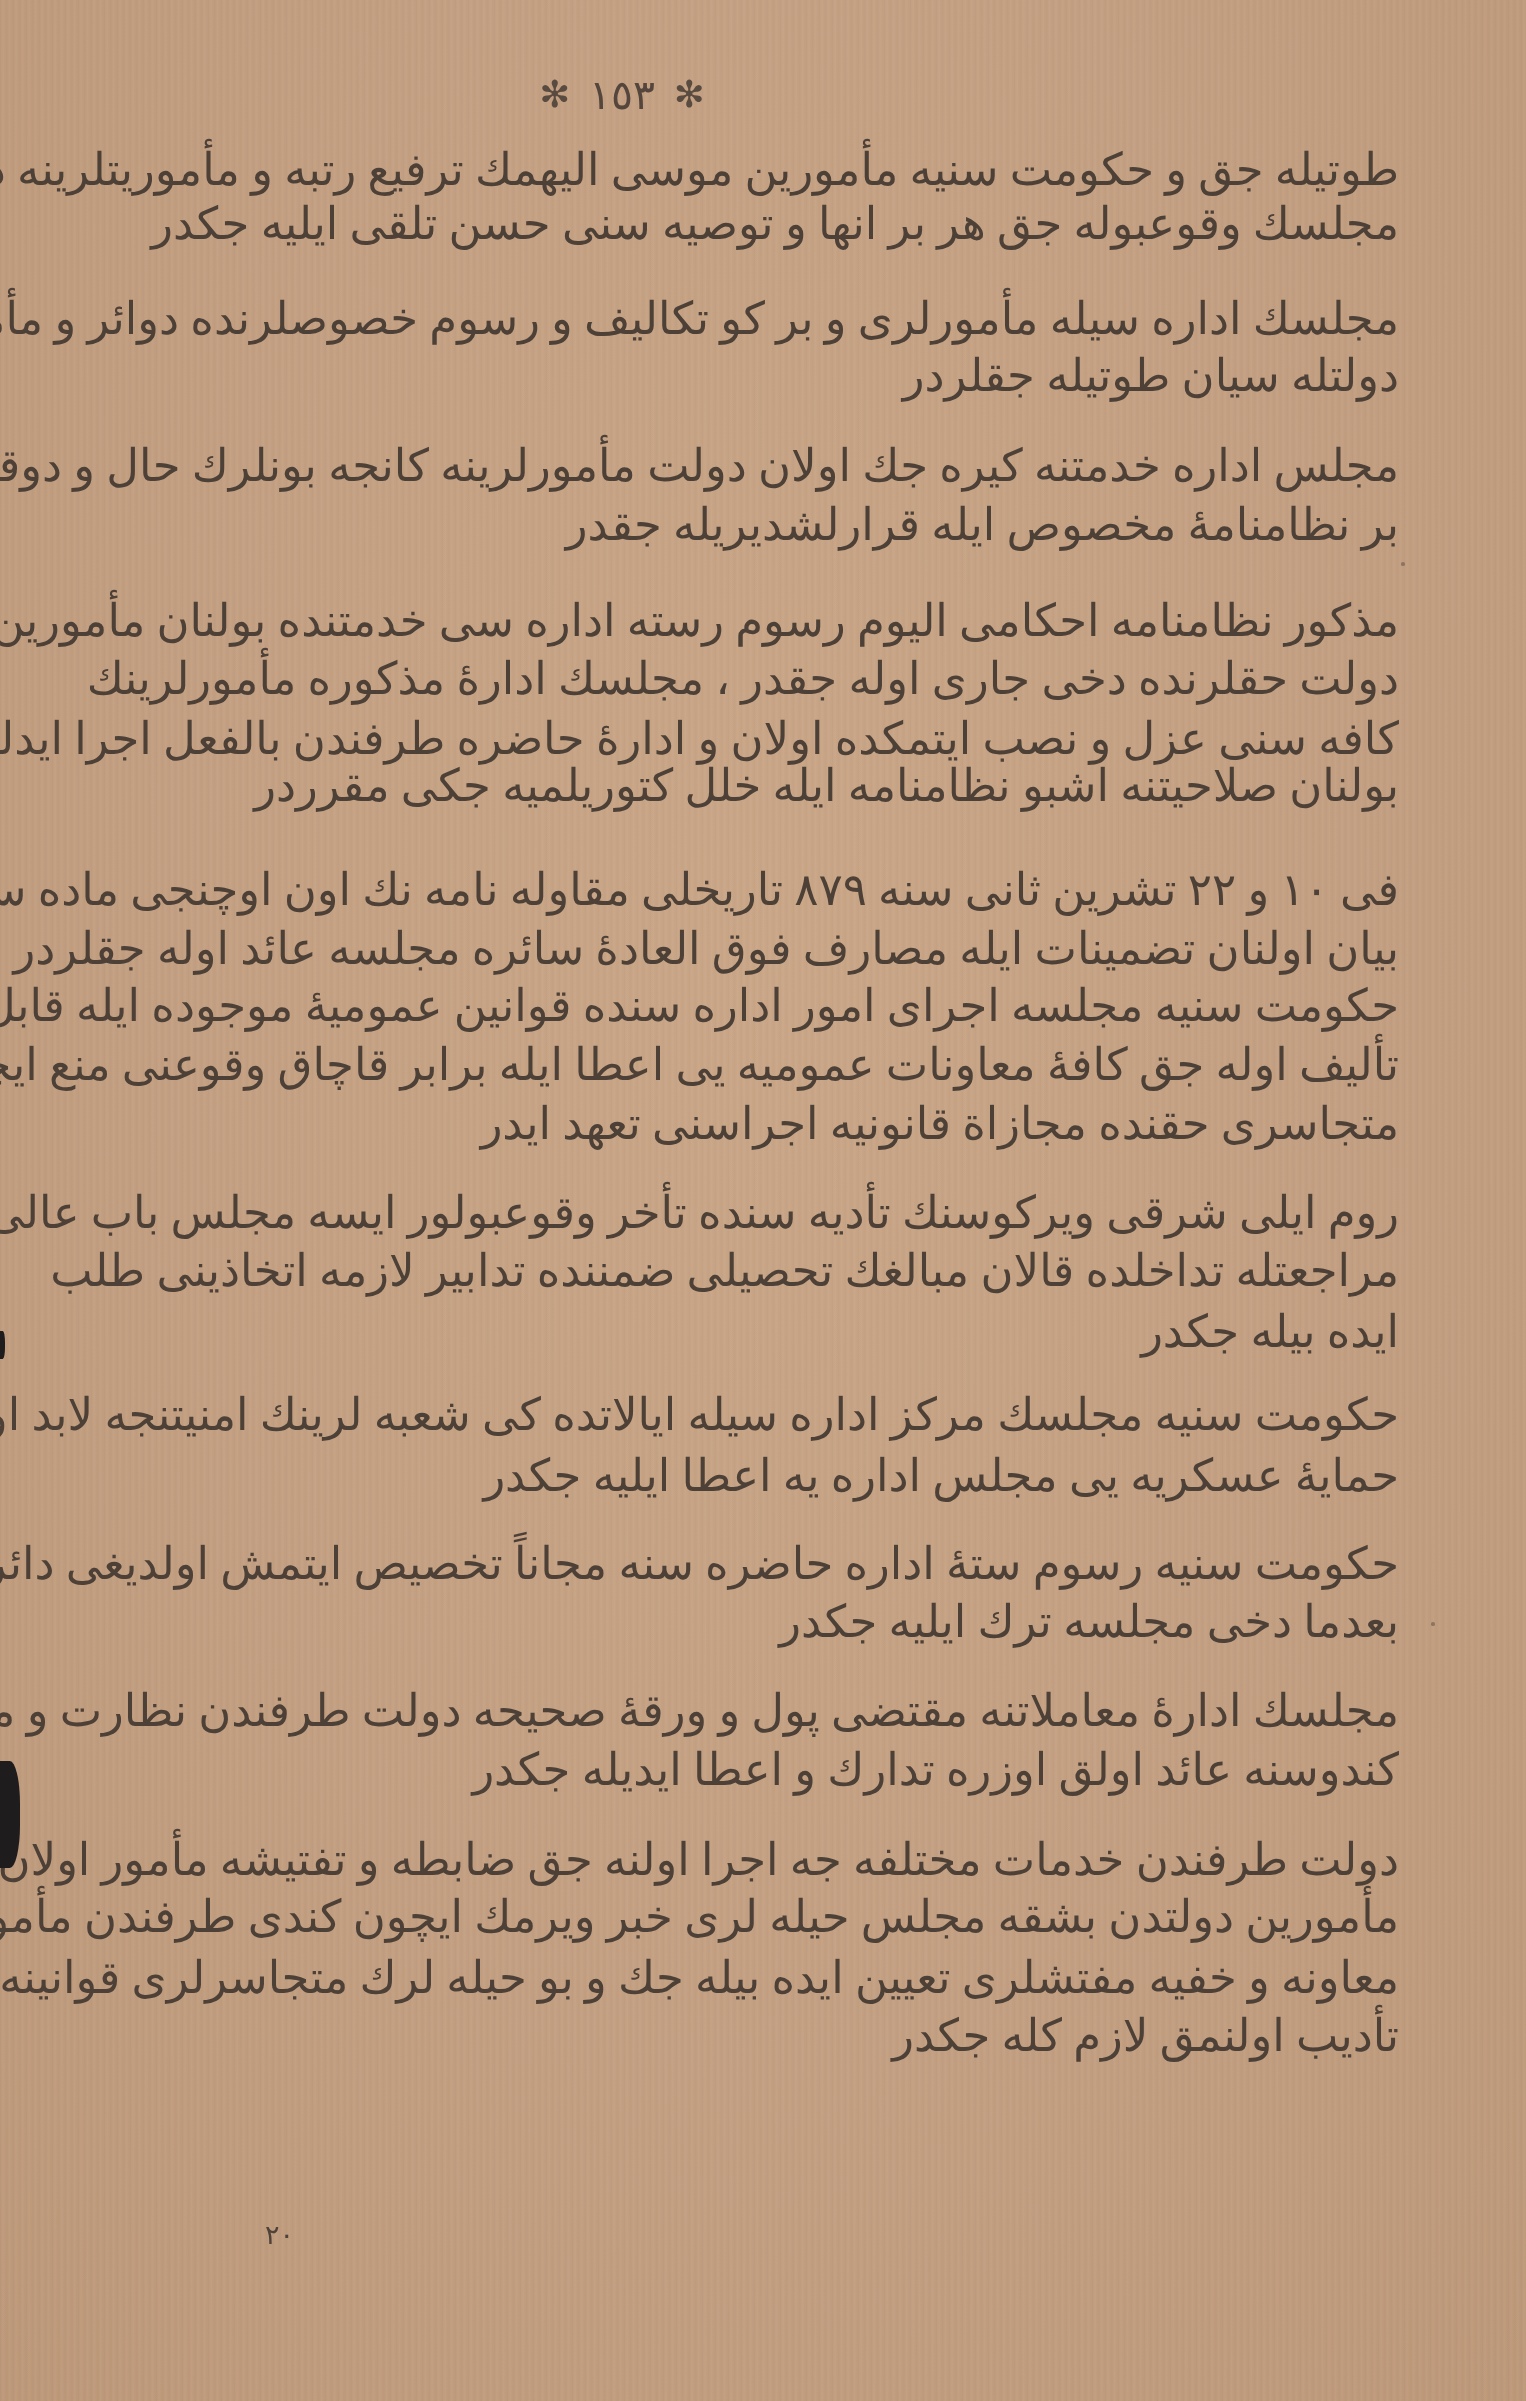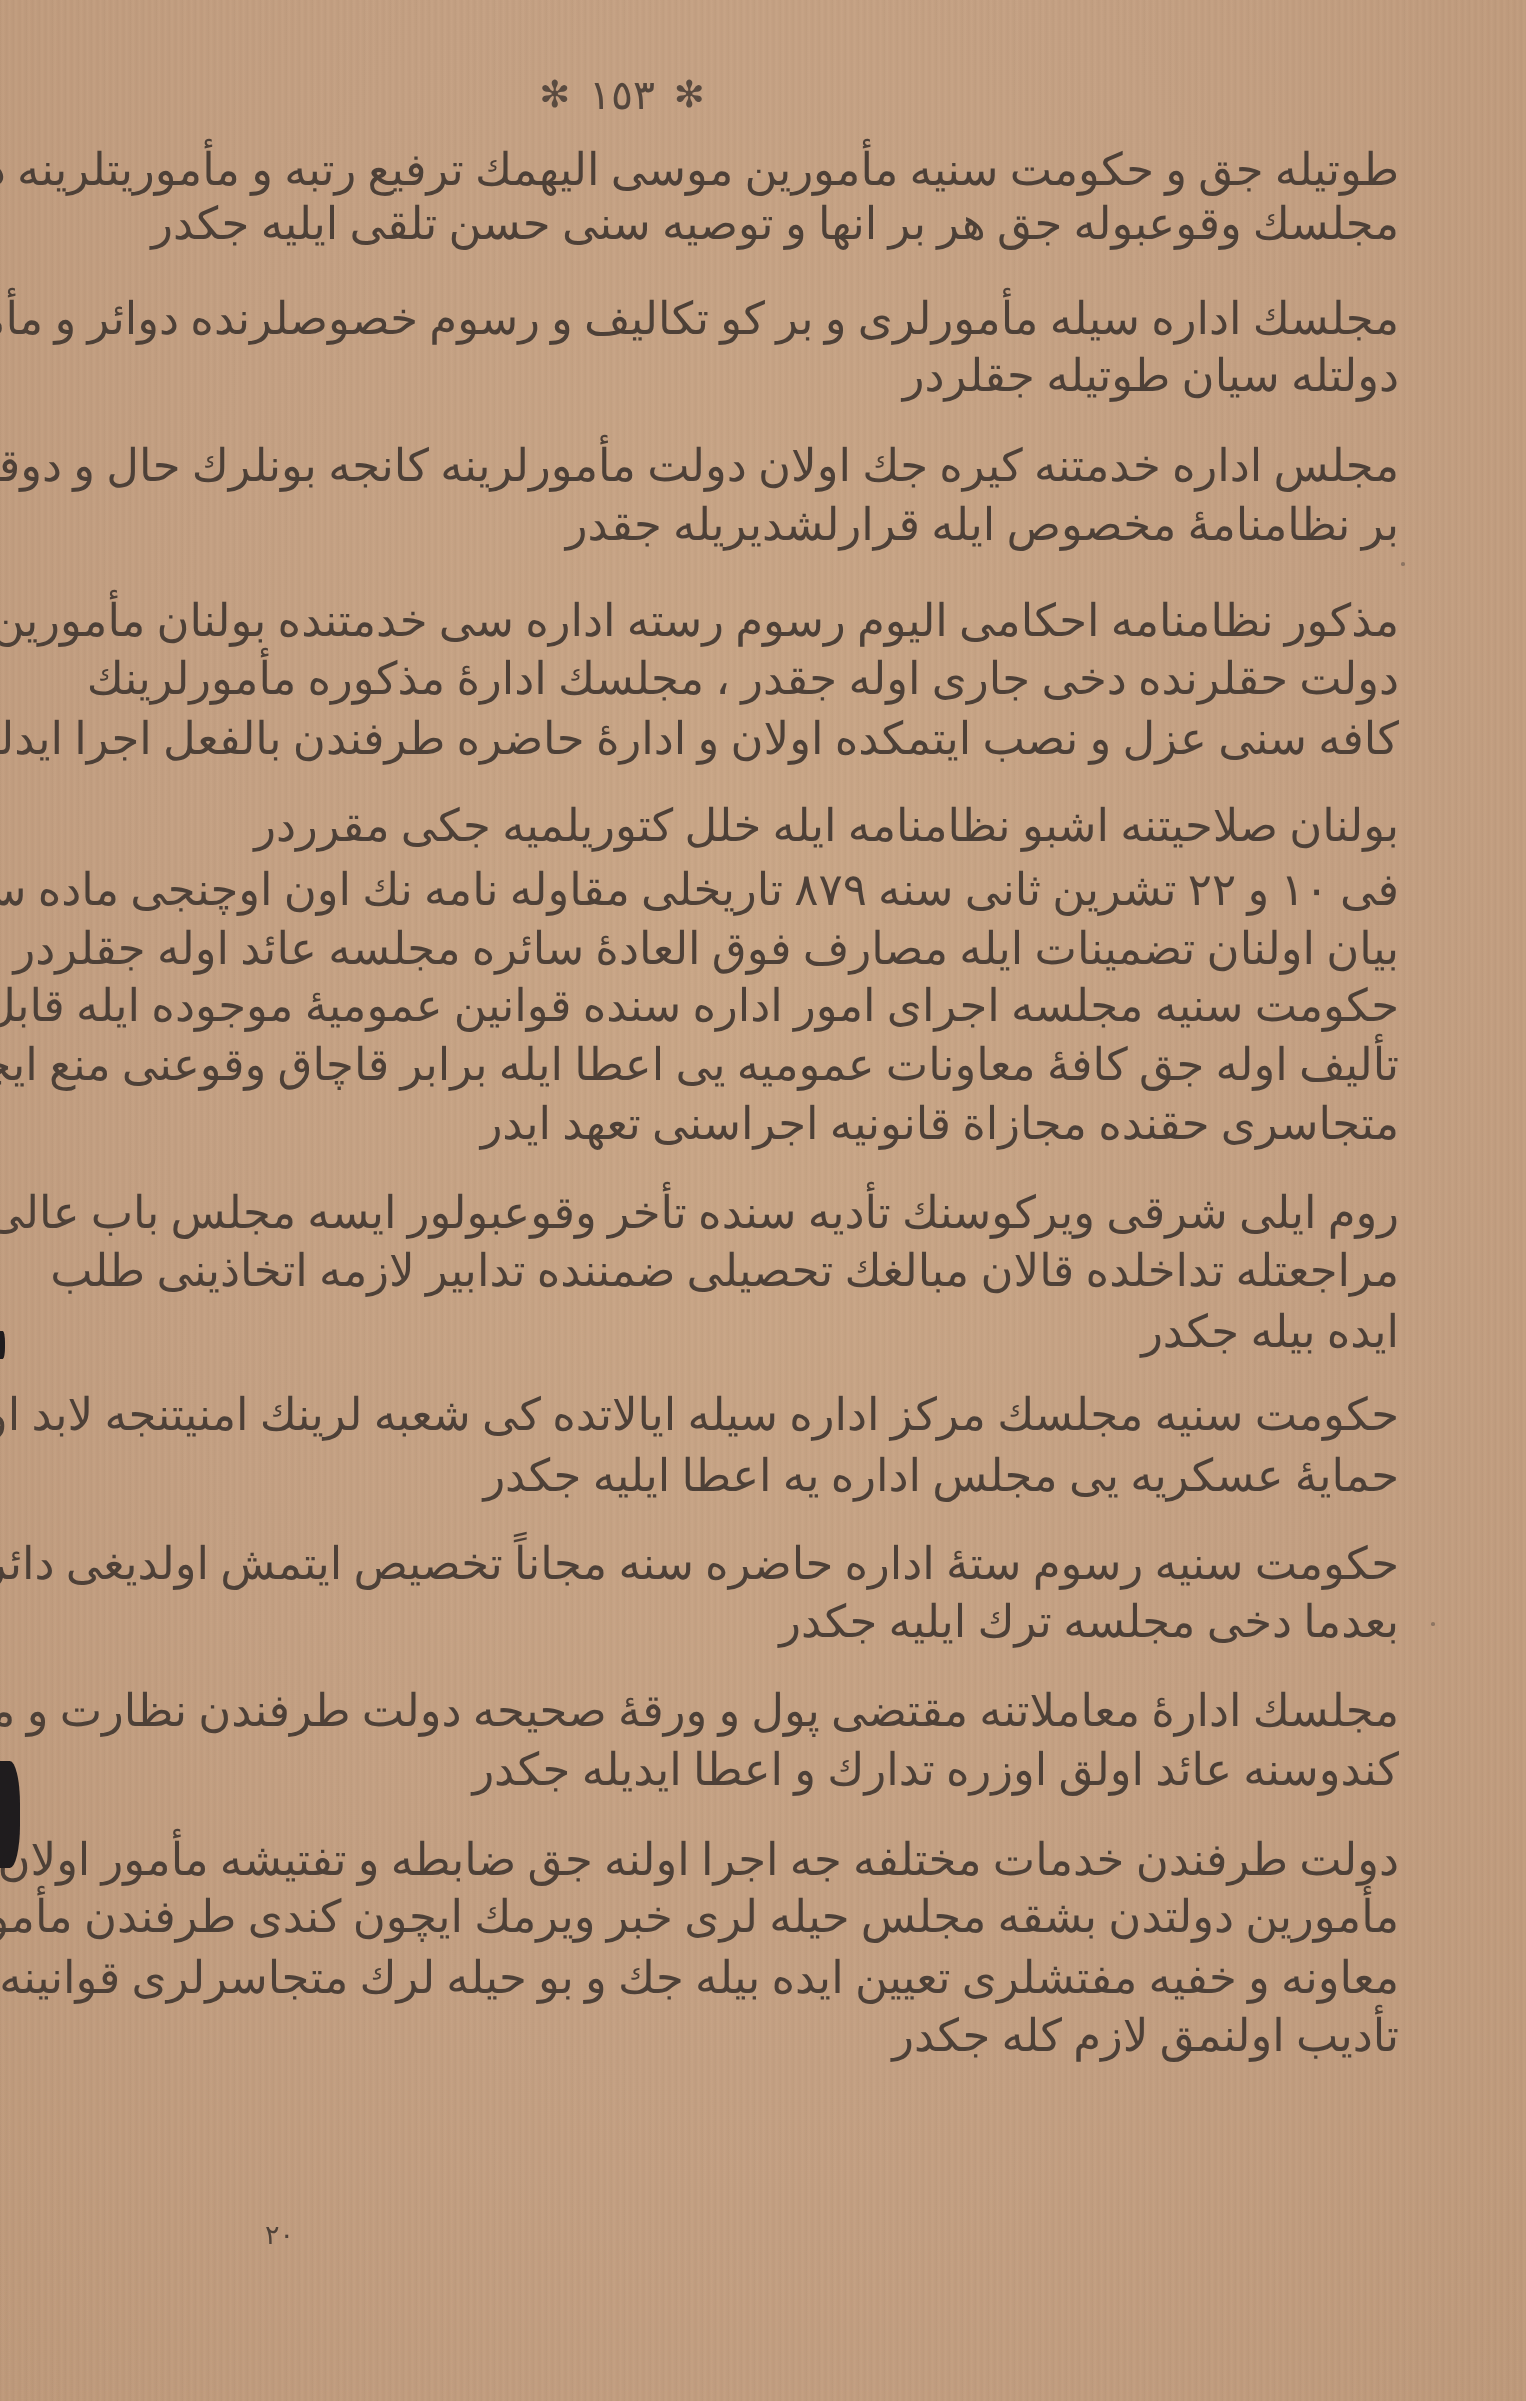--- a/index.html
+++ b/index.html
@@ -116,21 +116,21 @@
   <div class="text-block" id="text-block">
       <div class="line full" style="top: 0px;">طوتیله جق و حکومت سنیه مأمورین موسی الیهمك ترفیع رتبه و مأموریتلرینه دائر</div>
       <div class="line short" style="top: 54px;">مجلسك وقوعبوله جق هر بر انها و توصیه سنی حسن تلقی ایلیه جکدر</div>
       <div class="line full" style="top: 149px;">مجلسك اداره سیله مأمورلری و بر کو تکالیف و رسوم خصوصلرنده دوائر و مأمورین</div>
       <div class="line short" style="top: 206px;">دولتله سیان طوتیله جقلردر</div>
       <div class="line full" style="top: 296px;">مجلس اداره خدمتنه کیره جك اولان دولت مأمورلرینه کانجه بونلرك حال و دوقعلری</div>
       <div class="line short" style="top: 355px;">بر نظامنامهٔ مخصوص ایله قرارلشدیریله جقدر</div>
       <div class="line full" style="top: 451px;">مذکور نظامنامه احکامی الیوم رسوم رسته اداره سی خدمتنده بولنان مأمورین</div>
       <div class="line full" style="top: 509px;">دولت حقلرنده دخی جاری اوله جقدر ، مجلسك ادارهٔ مذکوره مأمورلرینك</div>
       <div class="line full" style="top: 569px;">کافه سنی عزل و نصب ایتمکده اولان و ادارهٔ حاضره طرفندن بالفعل اجرا ایدلمکده</div>
-      <div class="line short" style="top: 656px; margin-left: 36px;">بولنان صلاحیتنه اشبو نظامنامه ایله خلل کتوریلمیه جکی مقرردر</div>
+      <div class="line short" style="top: 616px; margin-left: 36px;">بولنان صلاحیتنه اشبو نظامنامه ایله خلل کتوریلمیه جکی مقرردر</div>
       <div class="line full" style="top: 720px;">فی ١٠ و ٢٢ تشرین ثانی سنه ٨٧٩ تاریخلی مقاوله نامه نك اون اوچنجی ماده سنده</div>
       <div class="line full" style="top: 779px;">بیان اولنان تضمینات ایله مصارف فوق العادهٔ سائره مجلسه عائد اوله جقلردر</div>
       <div class="line full" style="top: 836px;">حکومت سنیه مجلسه اجرای امور اداره سنده قوانین عمومیهٔ موجوده ایله قابل</div>
       <div class="line full" style="top: 895px;">تألیف اوله جق کافهٔ معاونات عمومیه یی اعطا ایله برابر قاچاق وقوعنی منع ایچون</div>
       <div class="line short" style="top: 954px;">متجاسری حقنده مجازاة قانونیه اجراسنی تعهد ایدر</div>
       <div class="line full" style="top: 1043px;">روم ایلی شرقی ویرکوسنك تأدیه سنده تأخر وقوعبولور ایسه مجلس باب عالی یه</div>
       <div class="line full" style="top: 1101px;">مراجعتله تداخلده قالان مبالغك تحصیلی ضمننده تدابیر لازمه اتخاذینی طلب</div>
       <div class="line short" style="top: 1162px;">ایده بیله جکدر</div>
       <div class="line full" style="top: 1245px;">حکومت سنیه مجلسك مرکز اداره سیله ایالاتده کی شعبه لرینك امنیتنجه لابد اولان</div>
       <div class="line short" style="top: 1306px;">حمایهٔ عسکریه یی مجلس اداره یه اعطا ایلیه جکدر</div>

